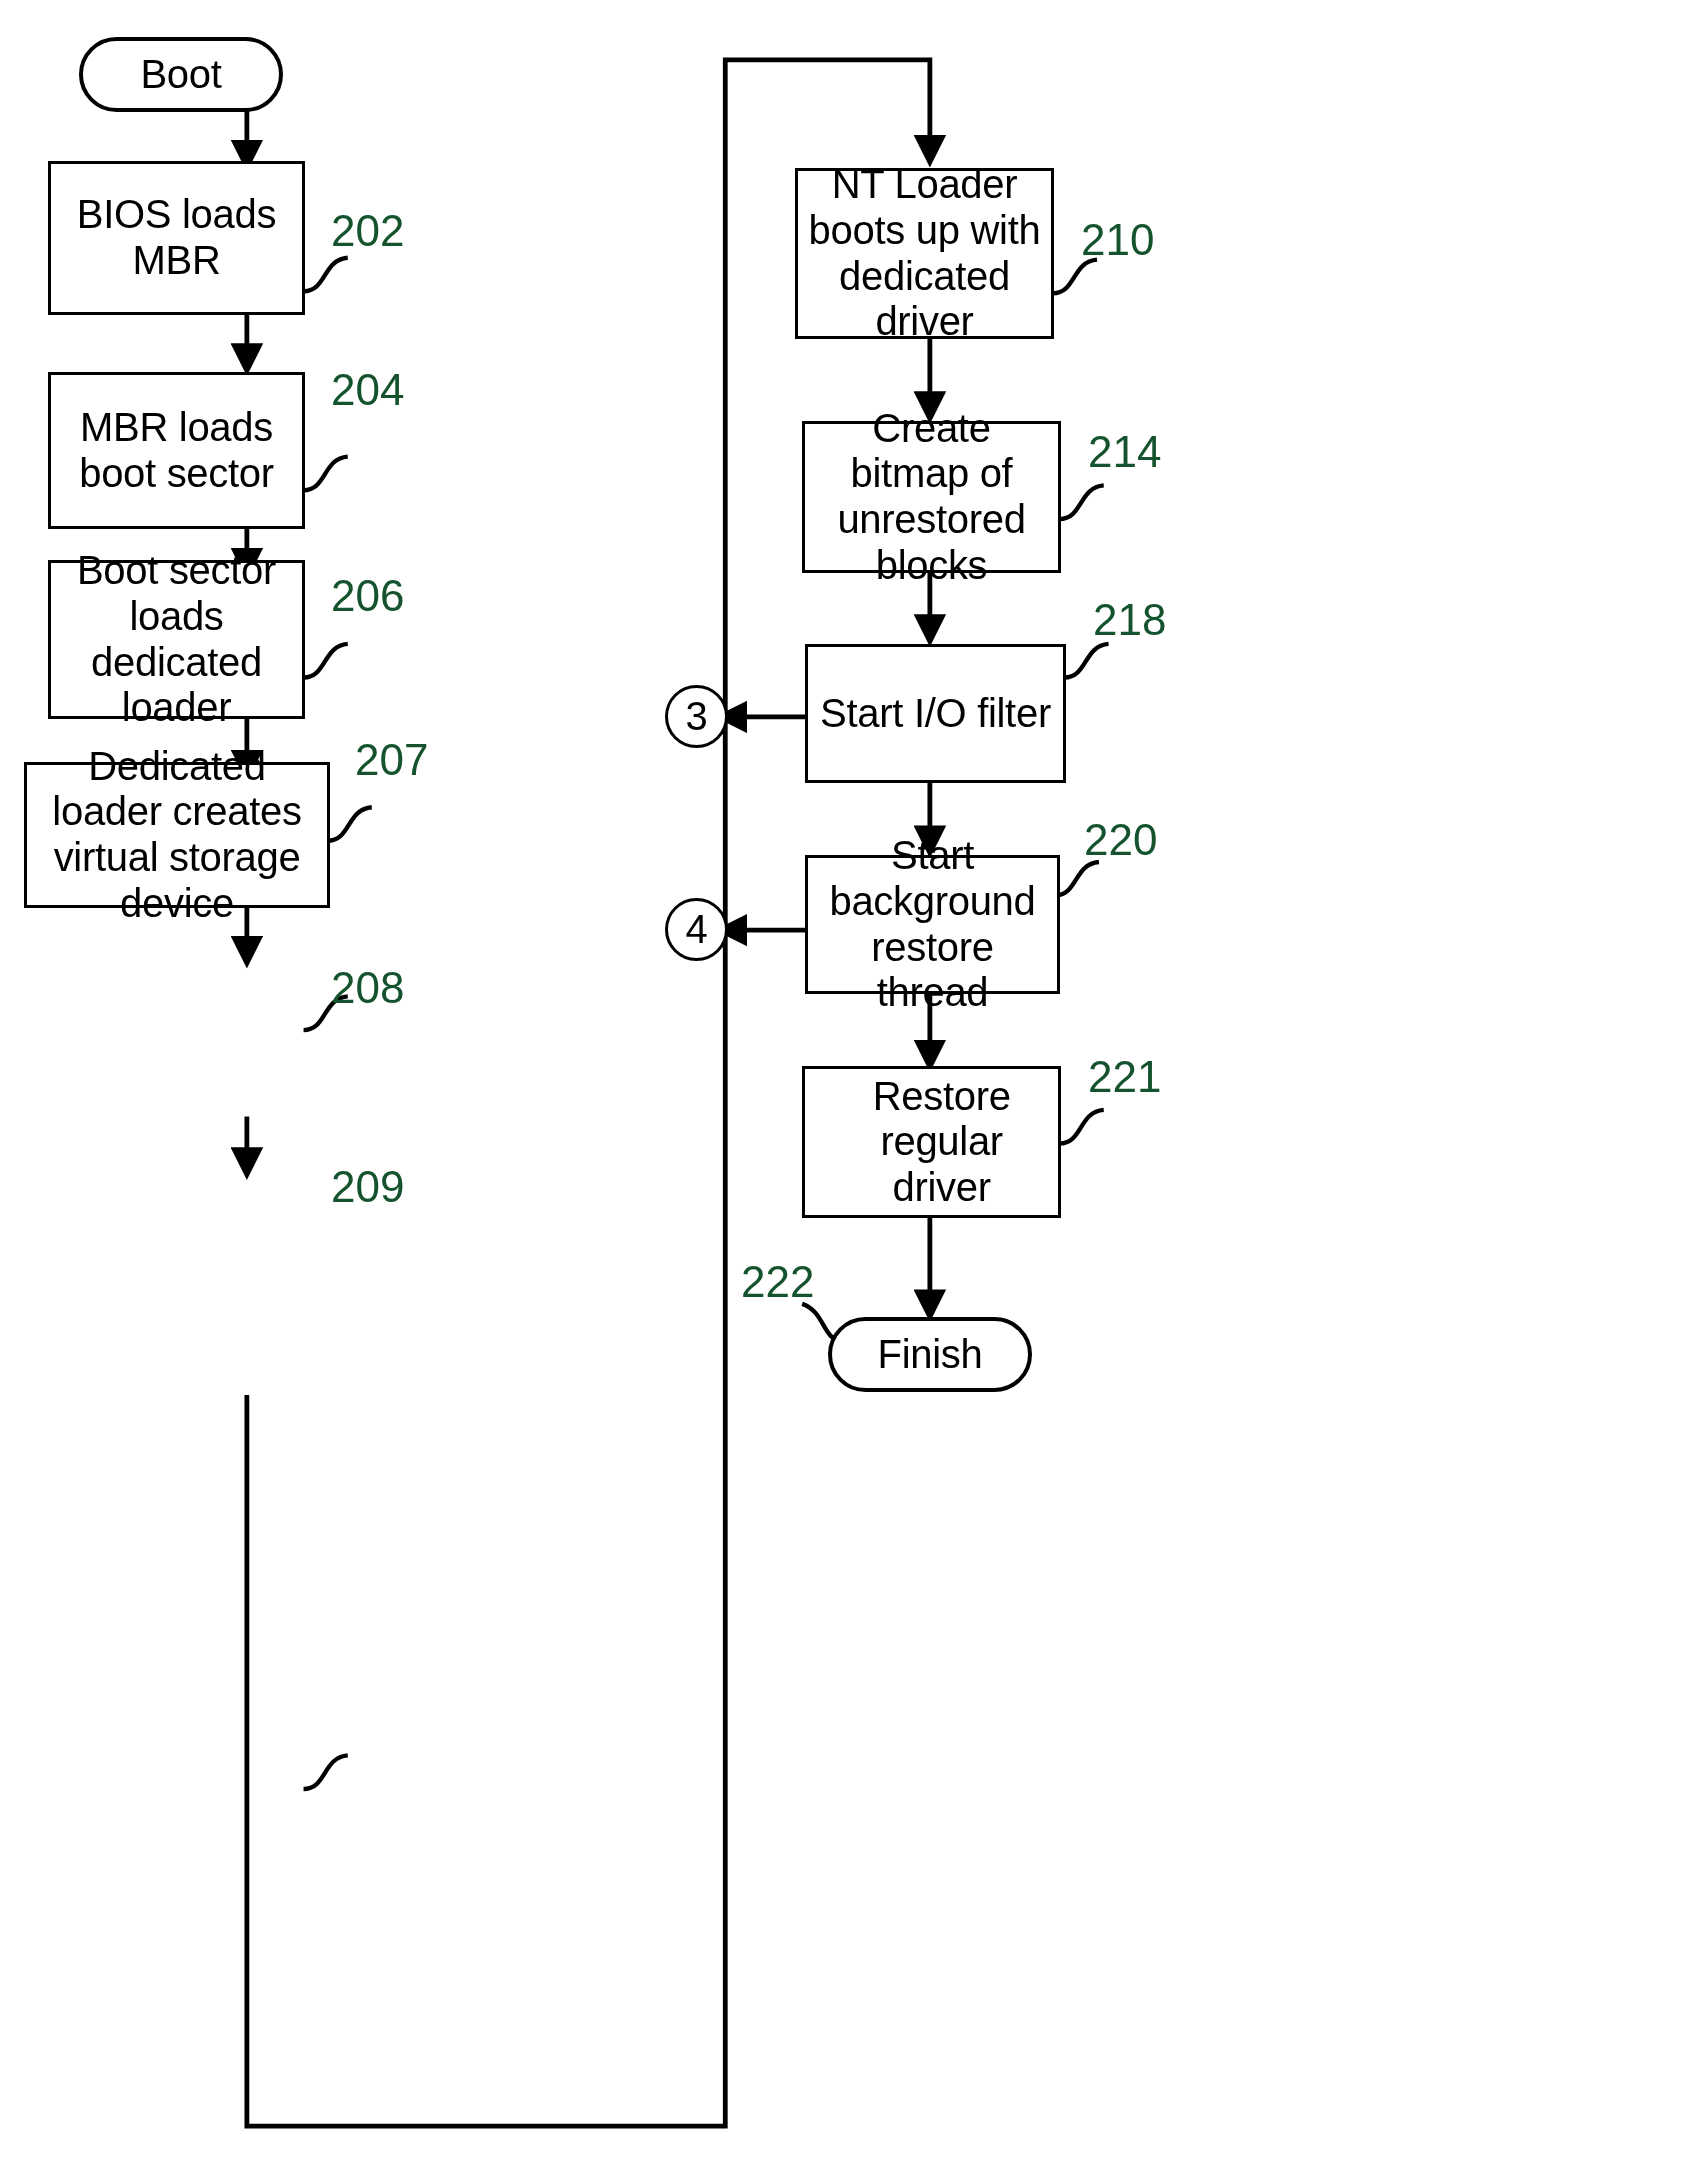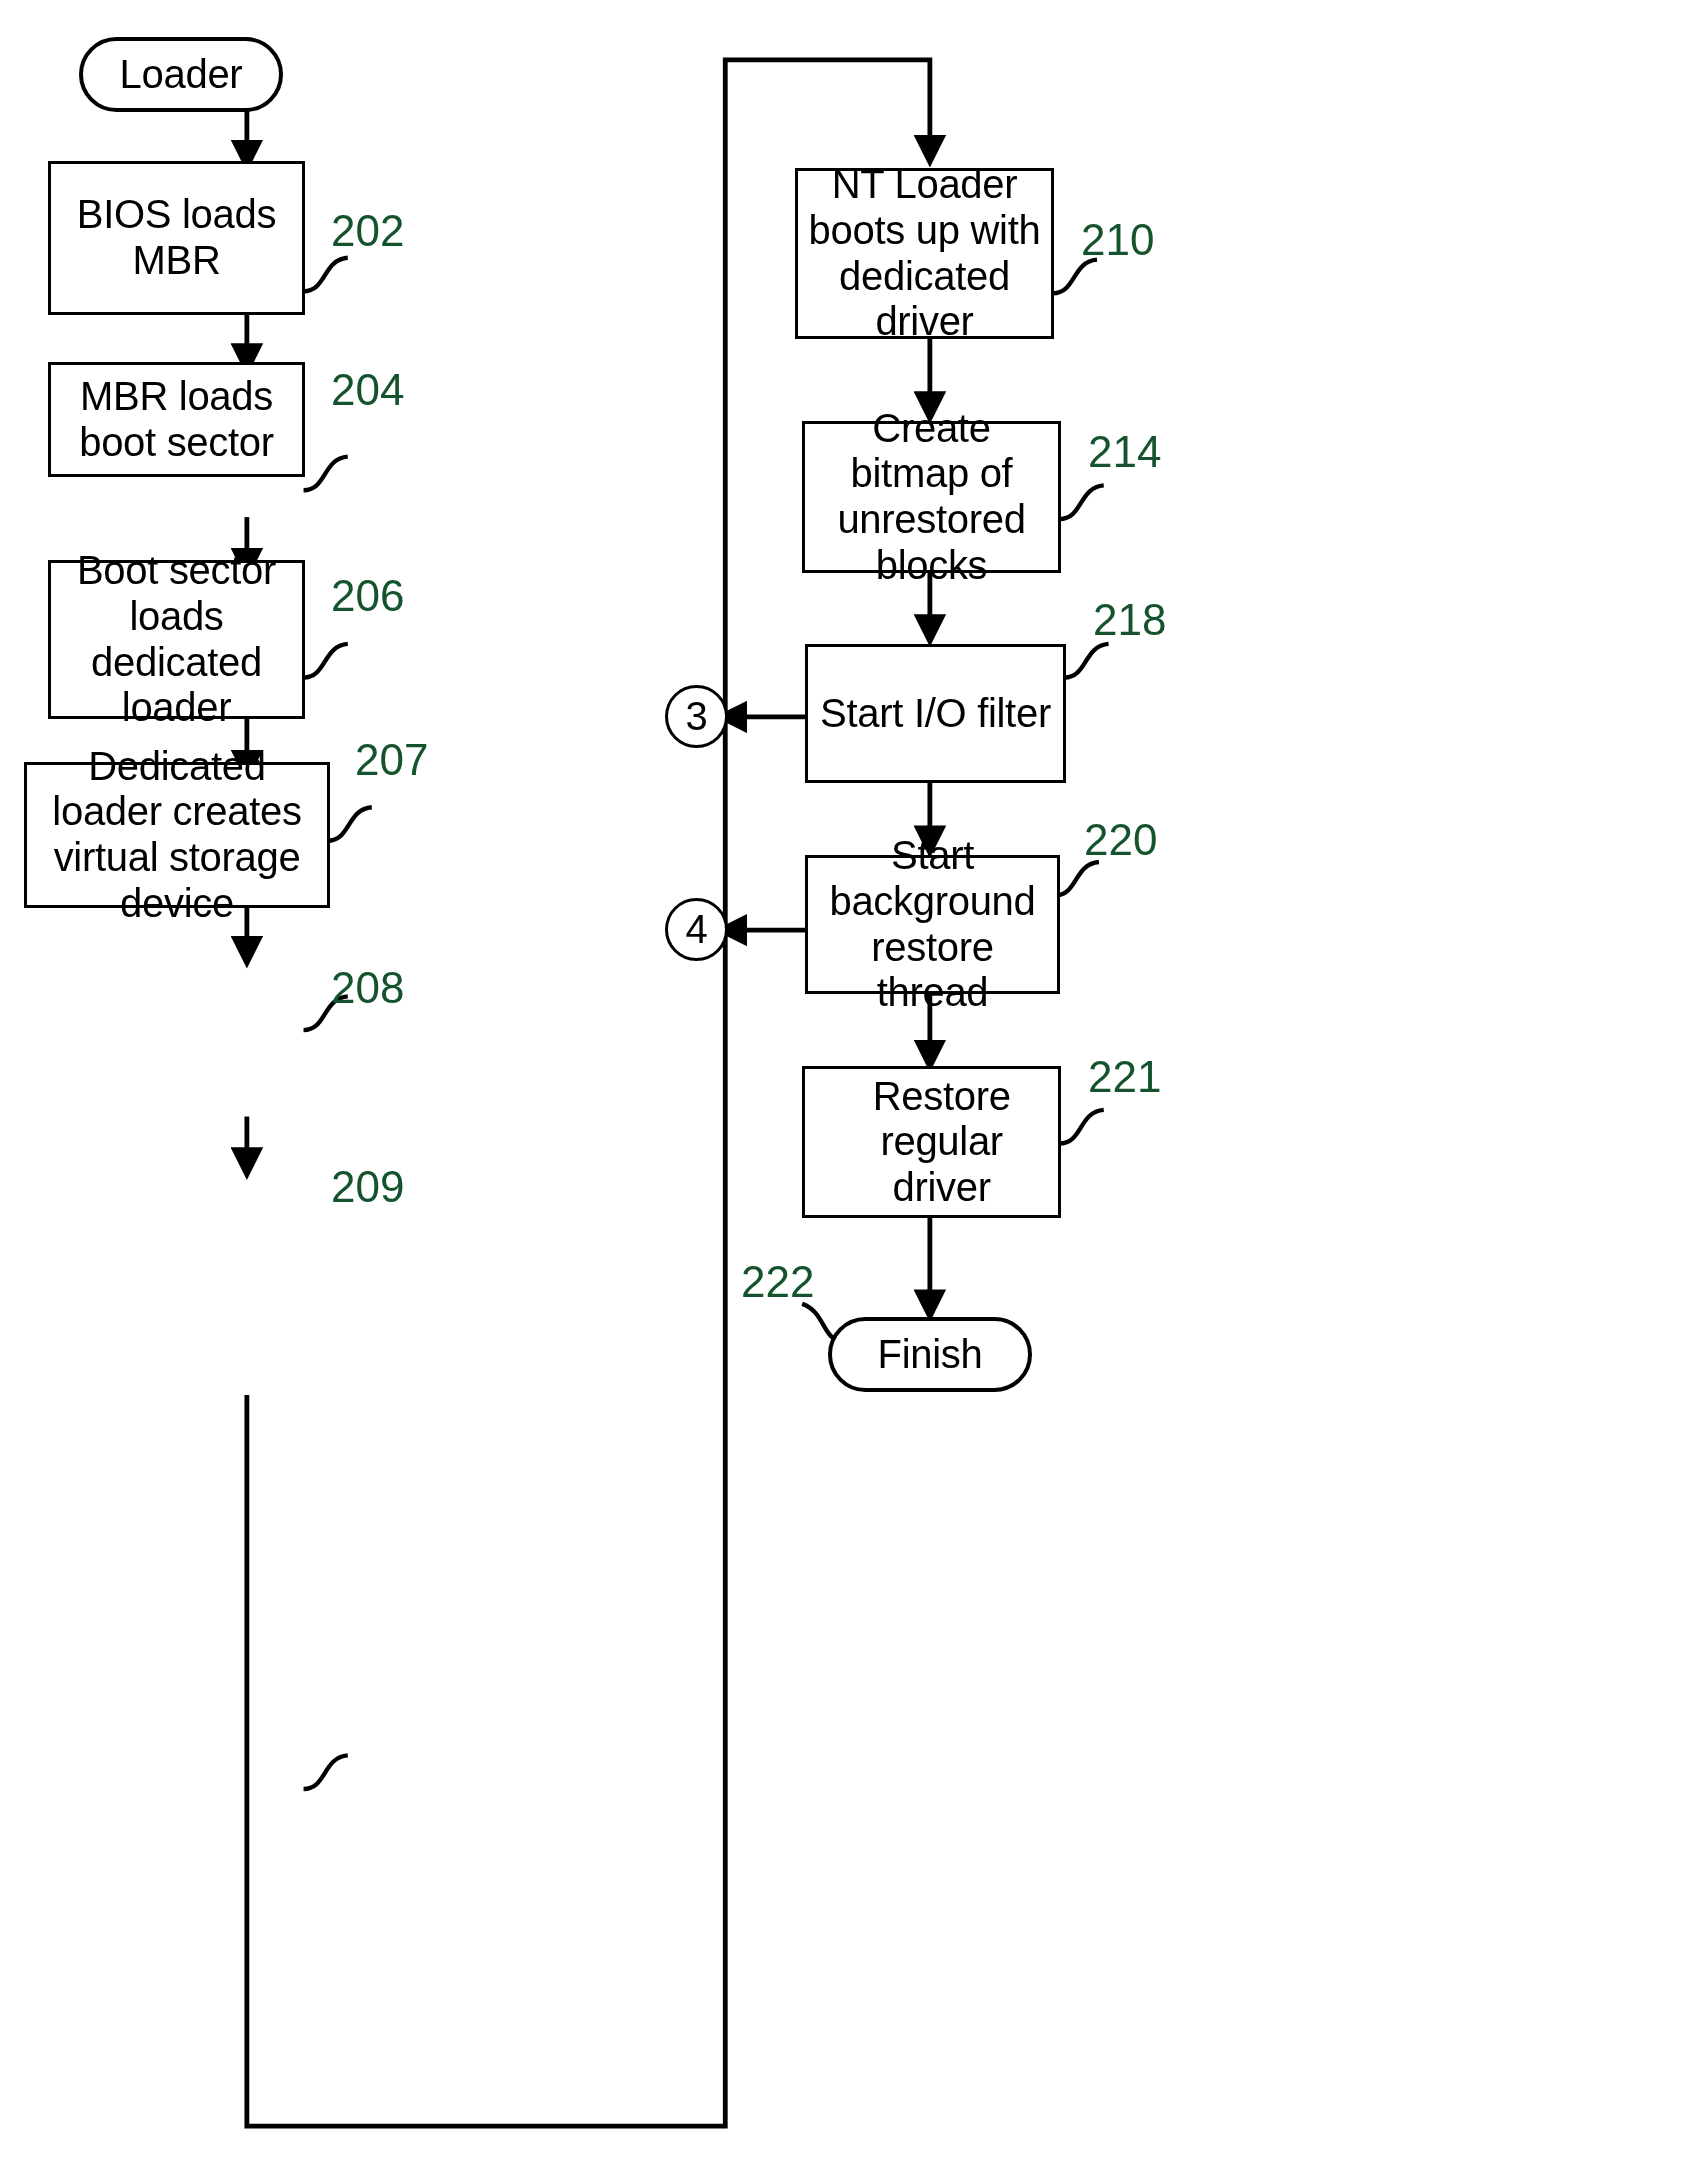--- a/index.html
+++ b/index.html
@@ -120,29 +120,29 @@
       <path d="M 1096 305 C 1120 305 1116 272 1142 270"></path>
       <path d="M 1103 540 C 1127 540 1123 507 1149 505"></path>
       <path d="M 1108 705 C 1132 705 1128 672 1154 670"></path>
       <path d="M 1098 932 C 1122 932 1118 899 1144 897"></path>
       <path d="M 1103 1190 C 1127 1190 1123 1157 1149 1155"></path>
       <path d="M 880 1396 C 856 1398 860 1365 835 1357"></path>
     </g>
   </svg>
 
   <div class="node terminator" style="left:79px; top:37px; width:204px; height:75px;">
-    <span>Loader</span>
+    <span>Boot</span>
   </div>
 
   <div class="node" style="left:48px; top:161px; width:257px; height:154px;">
     <span>BIOS loads MBR</span>
   </div>
   <div class="refnum" style="left:331px; top:209px;">202</div>
 
-  <div class="node" style="left:48px; top:362px; width:257px; height:115px;">
+  <div class="node" style="left:48px; top:372px; width:257px; height:157px;">
     <span>MBR loads boot sector</span>
   </div>
   <div class="refnum" style="left:331px; top:368px;">204</div>
 
   <div class="node" style="left:48px; top:560px; width:257px; height:159px;">
     <span>Boot sector loads dedicated loader</span>
   </div>
   <div class="refnum" style="left:331px; top:574px;">206</div>
 
   <div class="node" style="left:24px; top:762px; width:306px; height:146px;">

